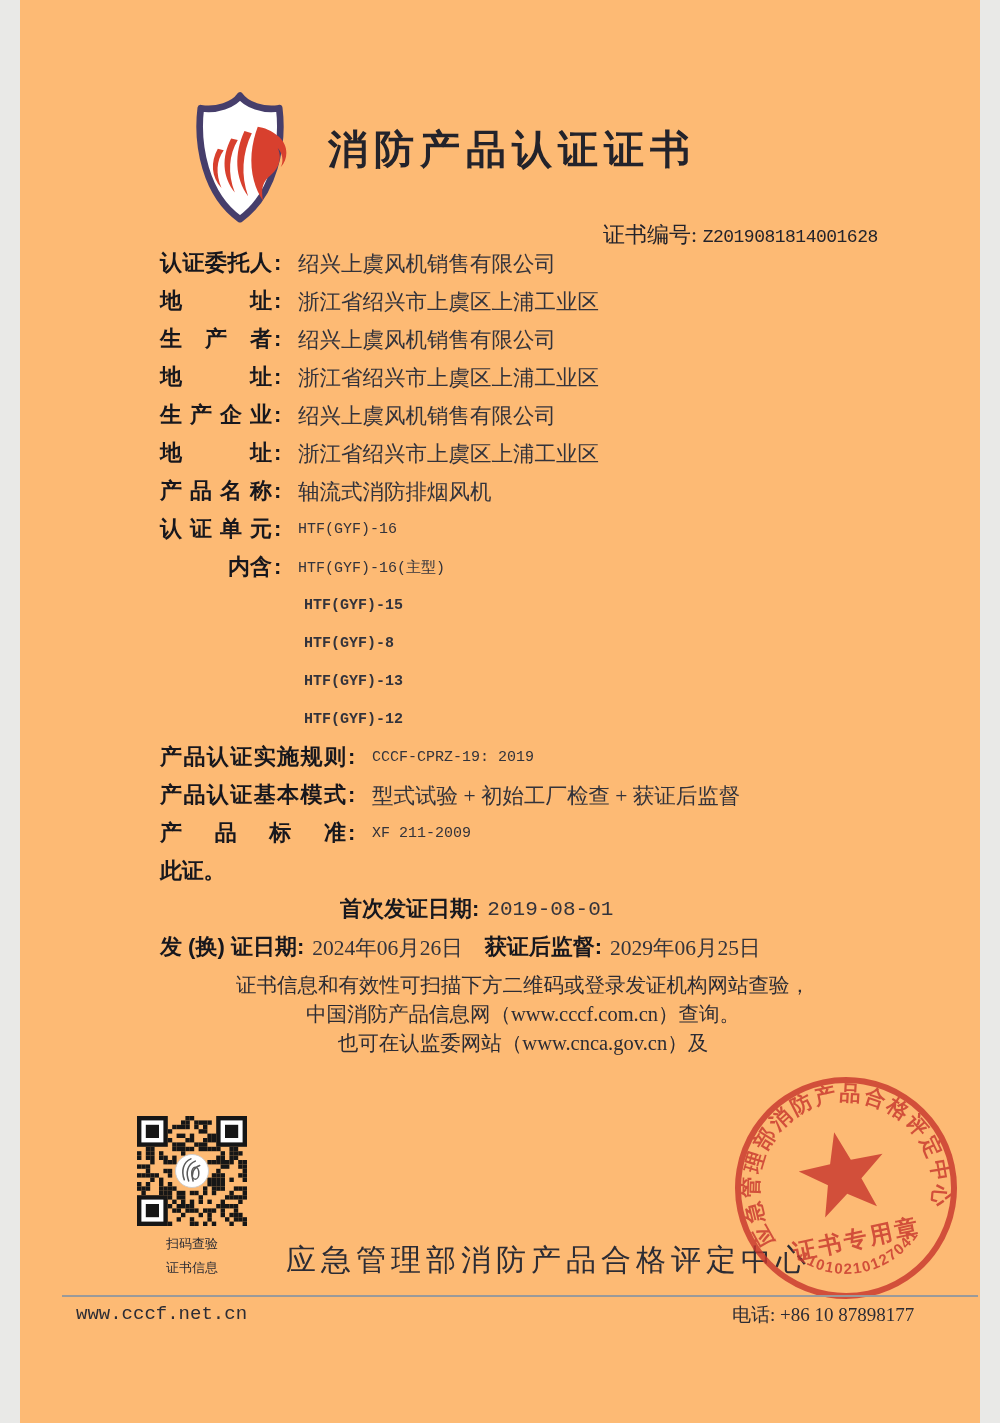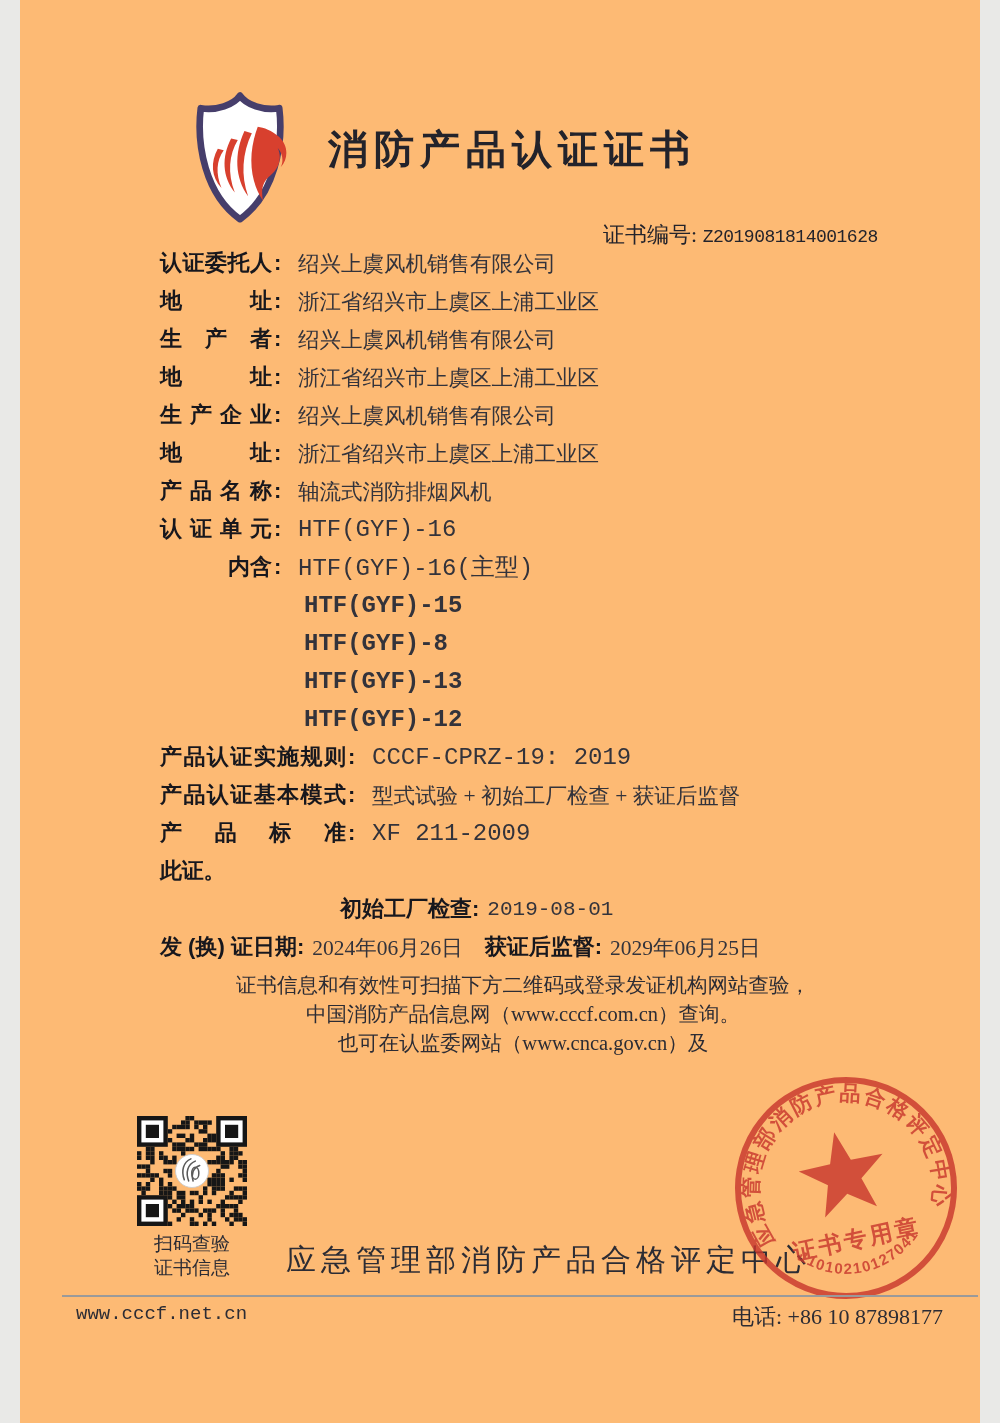--- a/index.html
+++ b/index.html
@@ -16,43 +16,43 @@
   .content{position:absolute;left:140px;top:244px;width:726px;}
   .row{height:38px;display:flex;align-items:center;white-space:nowrap;}
   .lbl{display:inline-flex;justify-content:space-between;width:112px;flex:none;
        font-family:"Liberation Sans",sans-serif;font-weight:700;font-size:22px;color:#17171d;}
   .lbl.wide{width:186px;}
   .lbl.end{justify-content:flex-end;}
   .lbl i{font-style:normal;}
   .colon{width:16px;flex:none;font-family:"Liberation Sans",sans-serif;font-weight:700;
          font-size:22px;color:#17171d;padding-left:2px;}
   .val{font-size:21.5px;margin-left:8px;color:#33333b;}
-  .mono{font-family:"Liberation Mono","DejaVu Sans Mono",monospace;font-size:24px;}
+  .mono{font-family:"Liberation Mono","DejaVu Sans Mono",monospace;font-size:15px;}
   .indent{padding-left:136px;font-weight:bold;}
   .para{height:38px;display:flex;align-items:center;font-family:"Liberation Sans",sans-serif;
         font-weight:700;font-size:22px;color:#17171d;white-space:nowrap;letter-spacing:-0.2px;}
   .blab{font-family:"Liberation Sans",sans-serif;font-weight:700;font-size:22px;color:#17171d;flex:none;}
   .first-issue{padding-left:180px;}
   .gap20{margin-left:22px;}
   .verify{margin-top:5px;text-align:center;font-size:20.5px;line-height:29px;color:#2c2c34;}
   
   .qrblock{position:absolute;left:116px;top:1116px;width:112px;text-align:center;}
   .qrblock svg{width:110px;height:110px;display:block;margin:0 auto;}
-  .qrcap{margin-top:6px;font-size:19px;line-height:24px;color:#2c2c34;}
+  .qrcap{margin-top:6px;font-size:13px;line-height:24px;color:#2c2c34;}
   .issuer{position:absolute;left:266px;top:1240px;font-size:30px;letter-spacing:5px;
           color:#2c2c34;white-space:nowrap;}
   .seal{position:absolute;left:706px;top:1068px;width:240px;height:240px;
         transform:rotate(-12deg);}
   
   .rule-line{position:absolute;left:42px;top:1295px;width:916px;height:2px;background:#9a9a9a;}
   .f-web{position:absolute;left:56px;top:1303px;font-family:"Liberation Mono","DejaVu Sans Mono",monospace;
          font-size:19px;color:#2c2c34;}
   .f-addr{position:absolute;left:250px;top:1300px;width:480px;text-align:center;
           font-size:16.5px;line-height:22px;color:#2c2c34;}
-  .f-phone{position:absolute;left:712px;top:1302px;font-size:22px;color:#2c2c34;white-space:nowrap;}
+  .f-phone{position:absolute;left:712px;top:1302px;font-size:19px;color:#2c2c34;white-space:nowrap;}
 </style>
 </head>
 <body>
 
 <div class="page">
 
   <svg class="logo" viewBox="0 0 200 190">
     <path d="M100 12 C92 24 68 33 47 29 C41 78 53 146 100 179 C147 146 159 78 153 29 C132 33 108 24 100 12 Z" fill="#ffffff" stroke-width="9" stroke-linejoin="round" stroke="#463e6b"></path>
     <g fill="#d8402e">
       <path d="M70 84 C60 102 61 122 75 137 C67 118 68 100 78 86 Z"></path>
@@ -198,21 +198,21 @@
           <i>标</i>
           <i>准</i>
         </span>
         <span class="colon">:</span>
       <span class="val mono">XF 211-2009</span>
     </div>
 
     <div class="para">此证。</div>
 
     <div class="row first-issue">
-      <span class="blab">初始工厂检查:</span>
+      <span class="blab">首次发证日期:</span>
       <span class="val mono" style="font-size:21px">2019-08-01</span>
     </div>
     <div class="row">
       <span class="blab">发 (换) 证日期:</span>
       <span class="val">2024年06月26日</span>
       <span class="blab gap20">获证后监督:</span>
       <span class="val">2029年06月25日</span>
     </div>
 
     <div class="verify">

